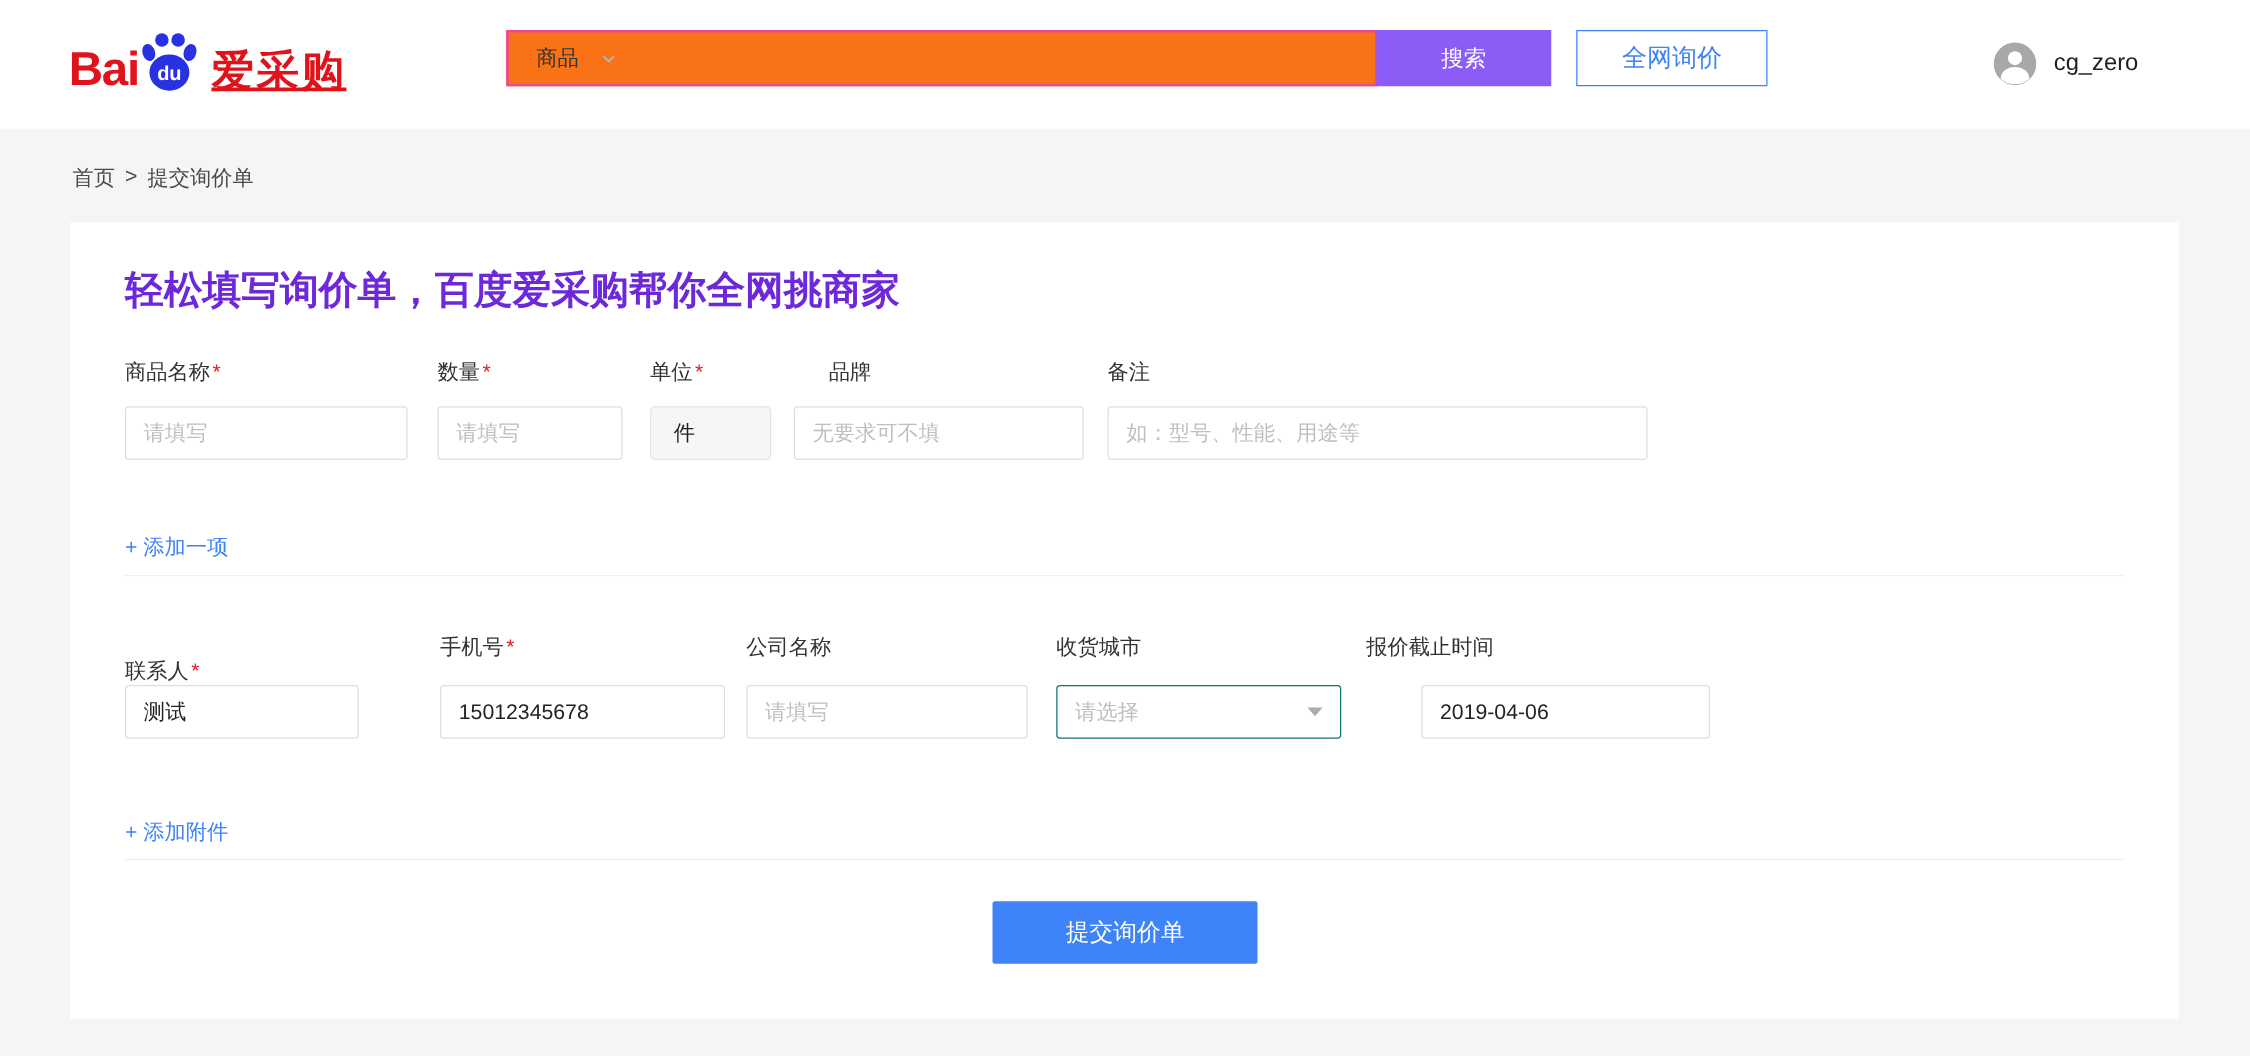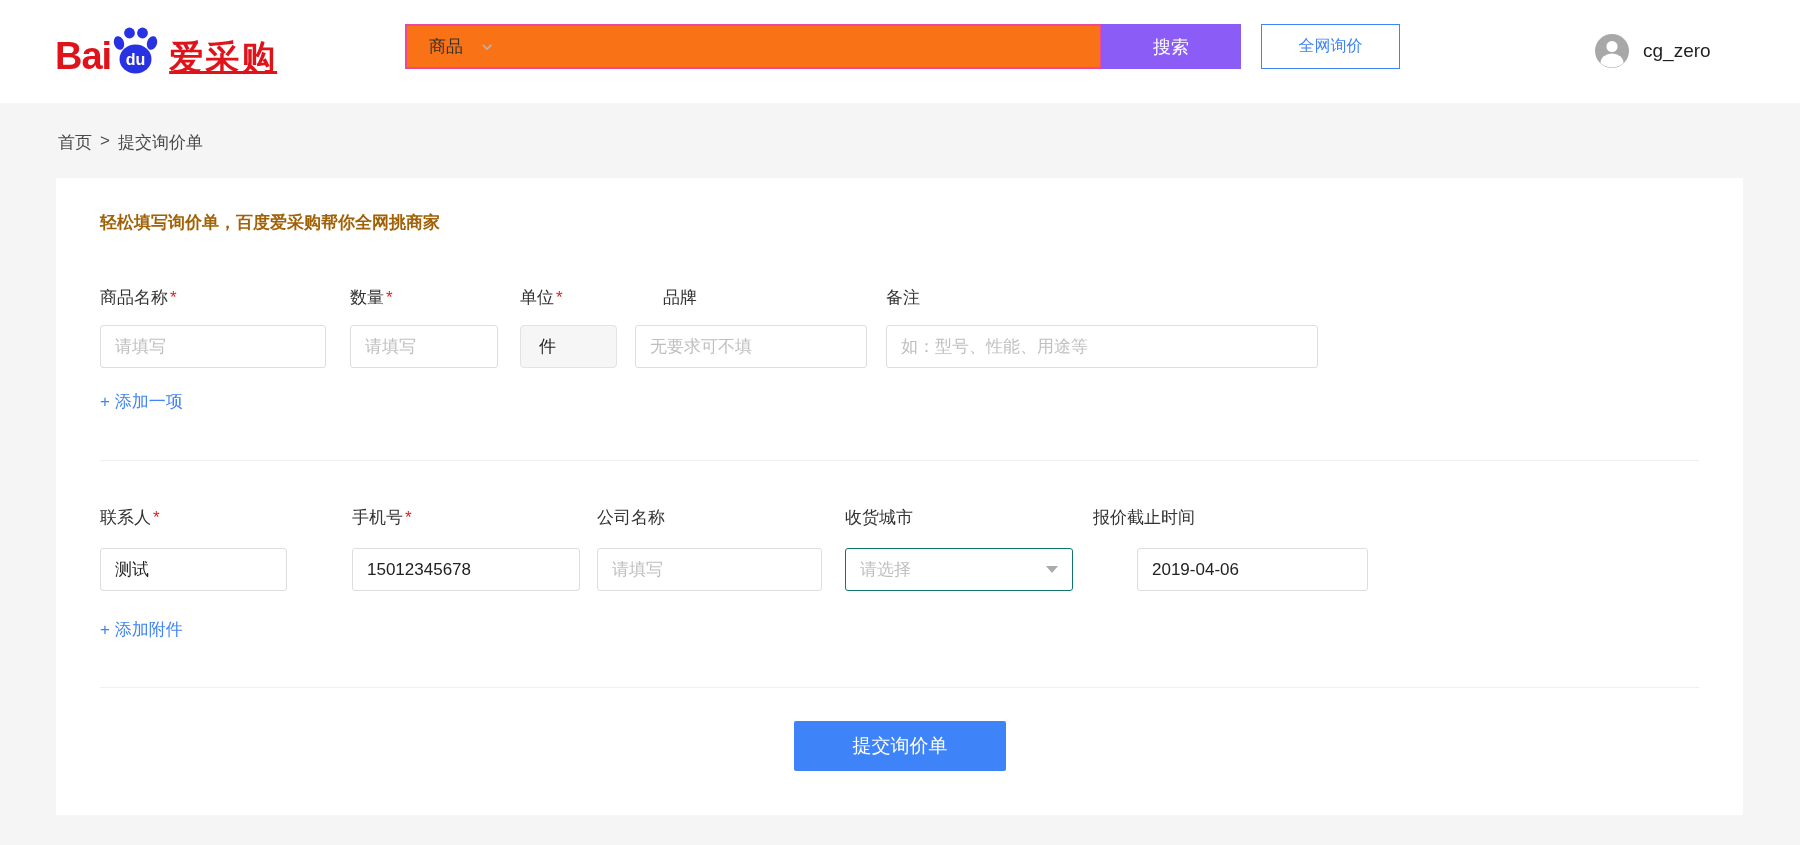--- a/index.html
+++ b/index.html
@@ -16,71 +16,71 @@
 
   .search-bar { position: absolute; left: 405px; top: 24px; width: 697px; height: 45px; background: #f97316;
     border: 2px solid #ec4899; display: flex; align-items: center; }
   .search-category { display: flex; align-items: center; padding-left: 22px; cursor: pointer; min-width: 110px; }
   .search-category-label { font-size: 17px; color: #333; }
   .caret-down { width: 12px; height: 12px; margin-left: 18px; }
   .search-input { flex: 1; border: none; outline: none; height: 100%; font-size: 17px; color: #222; background: transparent; }
 
   .btn-search { position: absolute; left: 1101px; top: 24px; width: 140px; height: 45px; background: #8b5cf6;
     color: #fff; font-size: 18px; border: none; cursor: pointer; }
-  .btn-inquiry { position: absolute; left: 1261px; top: 24px; width: 139px; height: 45px; background: #fff;
-    color: #3f83f8; font-size: 16px; border: 1px solid #3f83f8; cursor: pointer; }
+  .btn-inquiry { position: absolute; left: 1261px; top: 24px; width: 153px; height: 45px; background: #fff;
+    color: #3f83f8; font-size: 20px; border: 1px solid #3f83f8; cursor: pointer; }
 
   .user-chip { position: absolute; left: 1594px; top: 31px; height: 40px; display: flex; align-items: center; cursor: pointer; }
   .user-name { margin-left: 13px; font-size: 19px; color: #1f1f1f; }
 
   
   .breadcrumb { position: absolute; left: 58px; top: 131px; font-size: 17px; color: #4a4a4a; display: flex; gap: 8px; }
   .breadcrumb .crumb-home { cursor: pointer; }
 
   
   .card { position: absolute; left: 56px; top: 178px; width: 1687px; height: 637px; background: #fff; }
-  .card-title { position: absolute; left: 44px; top: 33px; font-size: 17px; font-weight: bold; color: #a16207; }
+  .card-title { position: absolute; left: 44px; top: 33px; font-size: 31px; font-weight: bold; color: #6d28d9; }
 
   .field-label { position: absolute; font-size: 17px; color: #333; white-space: nowrap; }
   .req { color: #e02020; margin-left: 2px; }
 
   .inp { position: absolute; height: 43px; border: 1px solid #dcdee0; border-radius: 3px; font-size: 17px;
     color: #222; padding: 0 14px; outline: none; background: #fff; font-family: inherit; }
   .inp::placeholder { color: #bfbfbf; opacity: 1; }
 
   .unit-box { position: absolute; height: 43px; background: #f6f6f6; border: 1px solid #e3e3e3; border-radius: 4px;
     font-size: 17px; color: #222; display: flex; align-items: center; padding-left: 18px; cursor: pointer; }
 
   .select-box { position: absolute; height: 43px; border: 1px solid #0f766e; border-radius: 3px; background: #fff;
     display: flex; align-items: center; justify-content: space-between; padding: 0 14px; cursor: pointer; }
   .select-placeholder { font-size: 17px; color: #bfbfbf; }
   .tri-down { width: 0; height: 0; border-left: 6px solid transparent; border-right: 6px solid transparent;
     border-top: 7px solid #ababab; }
 
-  .add-link { position: absolute; font-size: 17px; color: #3f83f8; cursor: pointer; }
+  .add-link { position: absolute; font-size: 17px; color: #3f83f8; cursor: pointer; margin-top: 36px; }
 
   .divider { position: absolute; left: 44px; width: 1599px; height: 1px; background: #efefef; }
 
   .btn-submit { position: absolute; left: 738px; top: 543px; width: 212px; height: 50px; background: #3f83f8;
     color: #fff; font-size: 19px; border: none; border-radius: 2px; cursor: pointer; }
 
   
   .lbl-1 { left: 44px;  top: 108px; }
   .lbl-2 { left: 294px; top: 108px; }
   .lbl-3 { left: 464px; top: 108px; }
   .lbl-4 { left: 579px; top: 108px; margin-left: 28px; }
   .lbl-5 { left: 830px; top: 108px; }
   .in-1 { left: 44px;  top: 147px; width: 226px; }
   .in-2 { left: 294px; top: 147px; width: 148px; }
   .in-3 { left: 464px; top: 147px; width: 97px;  }
   .in-4 { left: 579px; top: 147px; width: 232px; }
   .in-5 { left: 830px; top: 147px; width: 432px; }
   .add-item-pos { left: 44px; top: 212px; }
   .div1 { top: 282px; }
-  .lbl-6  { left: 44px;   top: 328px; }
+  .lbl-6  { left: 44px;   top: 347px; }
   .lbl-7  { left: 296px;  top: 328px; }
   .lbl-8  { left: 541px;  top: 328px; }
   .lbl-9  { left: 789px;  top: 328px; }
   .lbl-10 { left: 1037px; top: 328px; }
   .in-6  { left: 44px;   top: 370px; width: 187px; }
   .in-7  { left: 296px;  top: 370px; width: 228px; }
   .in-8  { left: 541px;  top: 370px; width: 225px; }
   .in-9  { left: 789px;  top: 370px; width: 228px; }
   .in-10 { left: 1081px; top: 370px; width: 231px; }
   .add-att-pos { left: 44px; top: 440px; }

